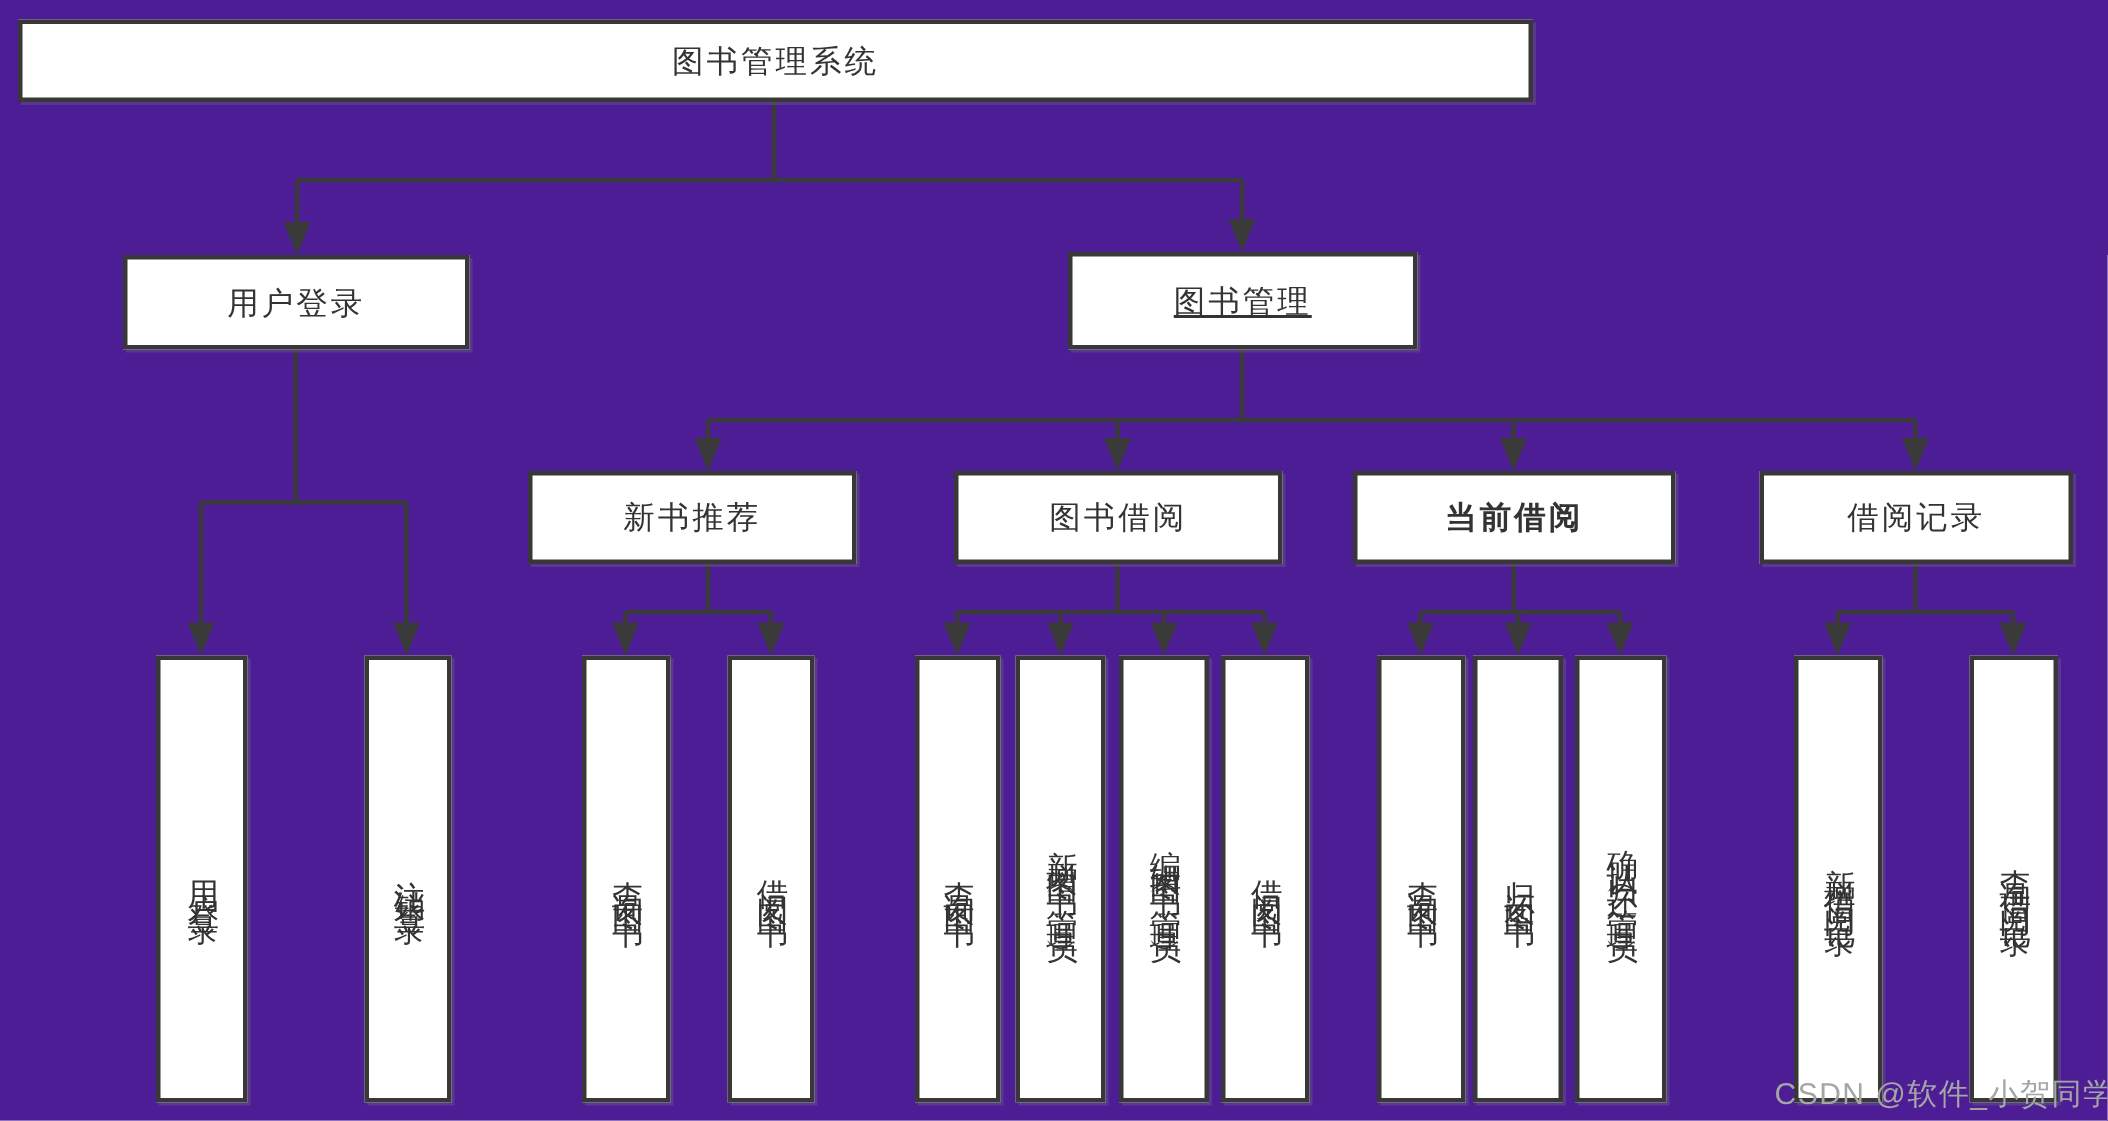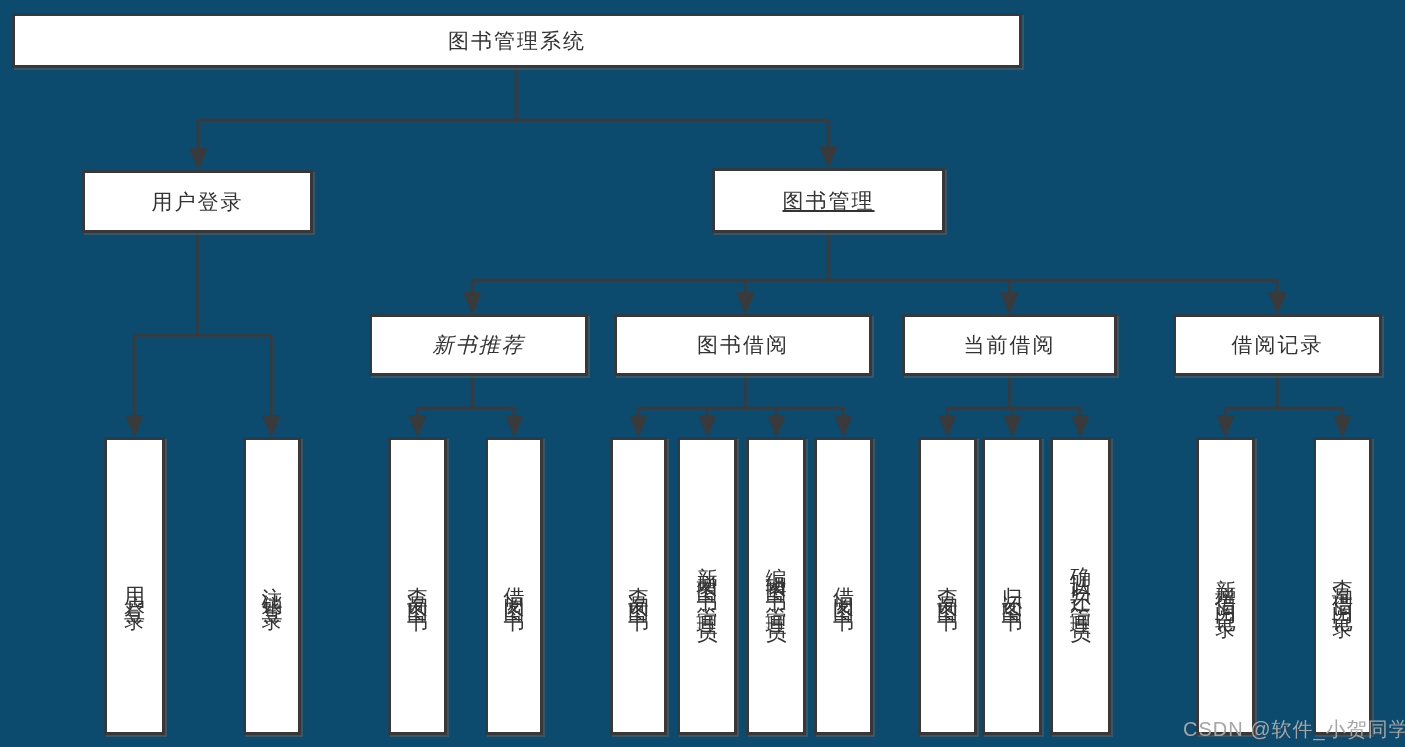--- a/index.html
+++ b/index.html
@@ -1,21 +1,21 @@
 <!DOCTYPE html>
 <html><head>
 <meta charset="utf-8">
 <style>
   html,body { margin:0; padding:0; }
   body {
     width:1405px; height:747px; background:#ffffff;
     font-family:"Liberation Sans","DejaVu Sans",sans-serif;
     overflow:hidden;
   }
-  .canvas { position:relative; width:1405px; height:747px; background:#0c4a6e; }
+  .canvas { position:relative; width:1405px; height:747px; background:#4c1d95; }
   svg.connectors { position:absolute; left:0; top:0; width:1405px; height:747px; }
   svg.connectors path { stroke:#3a3a3a; stroke-width:3; fill:none; }
   svg.connectors polygon { fill:#3a3a3a; stroke:none; }
   .node {
     position:absolute; box-sizing:border-box; background:#ffffff;
     border:3px solid #383838; color:#333333;
     display:flex; align-items:center; justify-content:center;
     box-shadow:2px 2px 0 rgba(130,130,130,0.28);
   }
   .node .lbl { font-size:21px; letter-spacing:2px; white-space:nowrap; }
@@ -81,27 +81,27 @@
     <span class="lbl">图书管理系统</span>
   </div>
 
   <div class="node" style="left:82px; top:170px; width:231px; height:63px;">
     <span class="lbl">用户登录</span>
   </div>
   <div class="node" style="left:712px; top:168px; width:233px; height:65px;text-decoration:underline;">
     <span class="lbl">图书管理</span>
   </div>
 
-  <div class="node" style="left:369px; top:314px; width:219px; height:62px;font-style:italic;">
+  <div class="node" style="left:352px; top:314px; width:219px; height:62px;">
     <span class="lbl">新书推荐</span>
   </div>
-  <div class="node" style="left:614px; top:314px; width:258px; height:62px;">
+  <div class="node" style="left:636px; top:314px; width:219px; height:62px;">
     <span class="lbl">图书借阅</span>
   </div>
-  <div class="node" style="left:902px; top:314px; width:215px; height:62px;">
+  <div class="node" style="left:902px; top:314px; width:215px; height:62px;font-weight:bold;">
     <span class="lbl">当前借阅</span>
   </div>
   <div class="node" style="left:1173px; top:314px; width:209px; height:62px;">
     <span class="lbl">借阅记录</span>
   </div>
 
   <div class="node leaf" style="left:104px; top:437px; width:61px; height:298px;">
     <span class="lbl">用户登录</span>
   </div>
   <div class="node leaf" style="left:243px; top:437px; width:58px; height:298px;">

